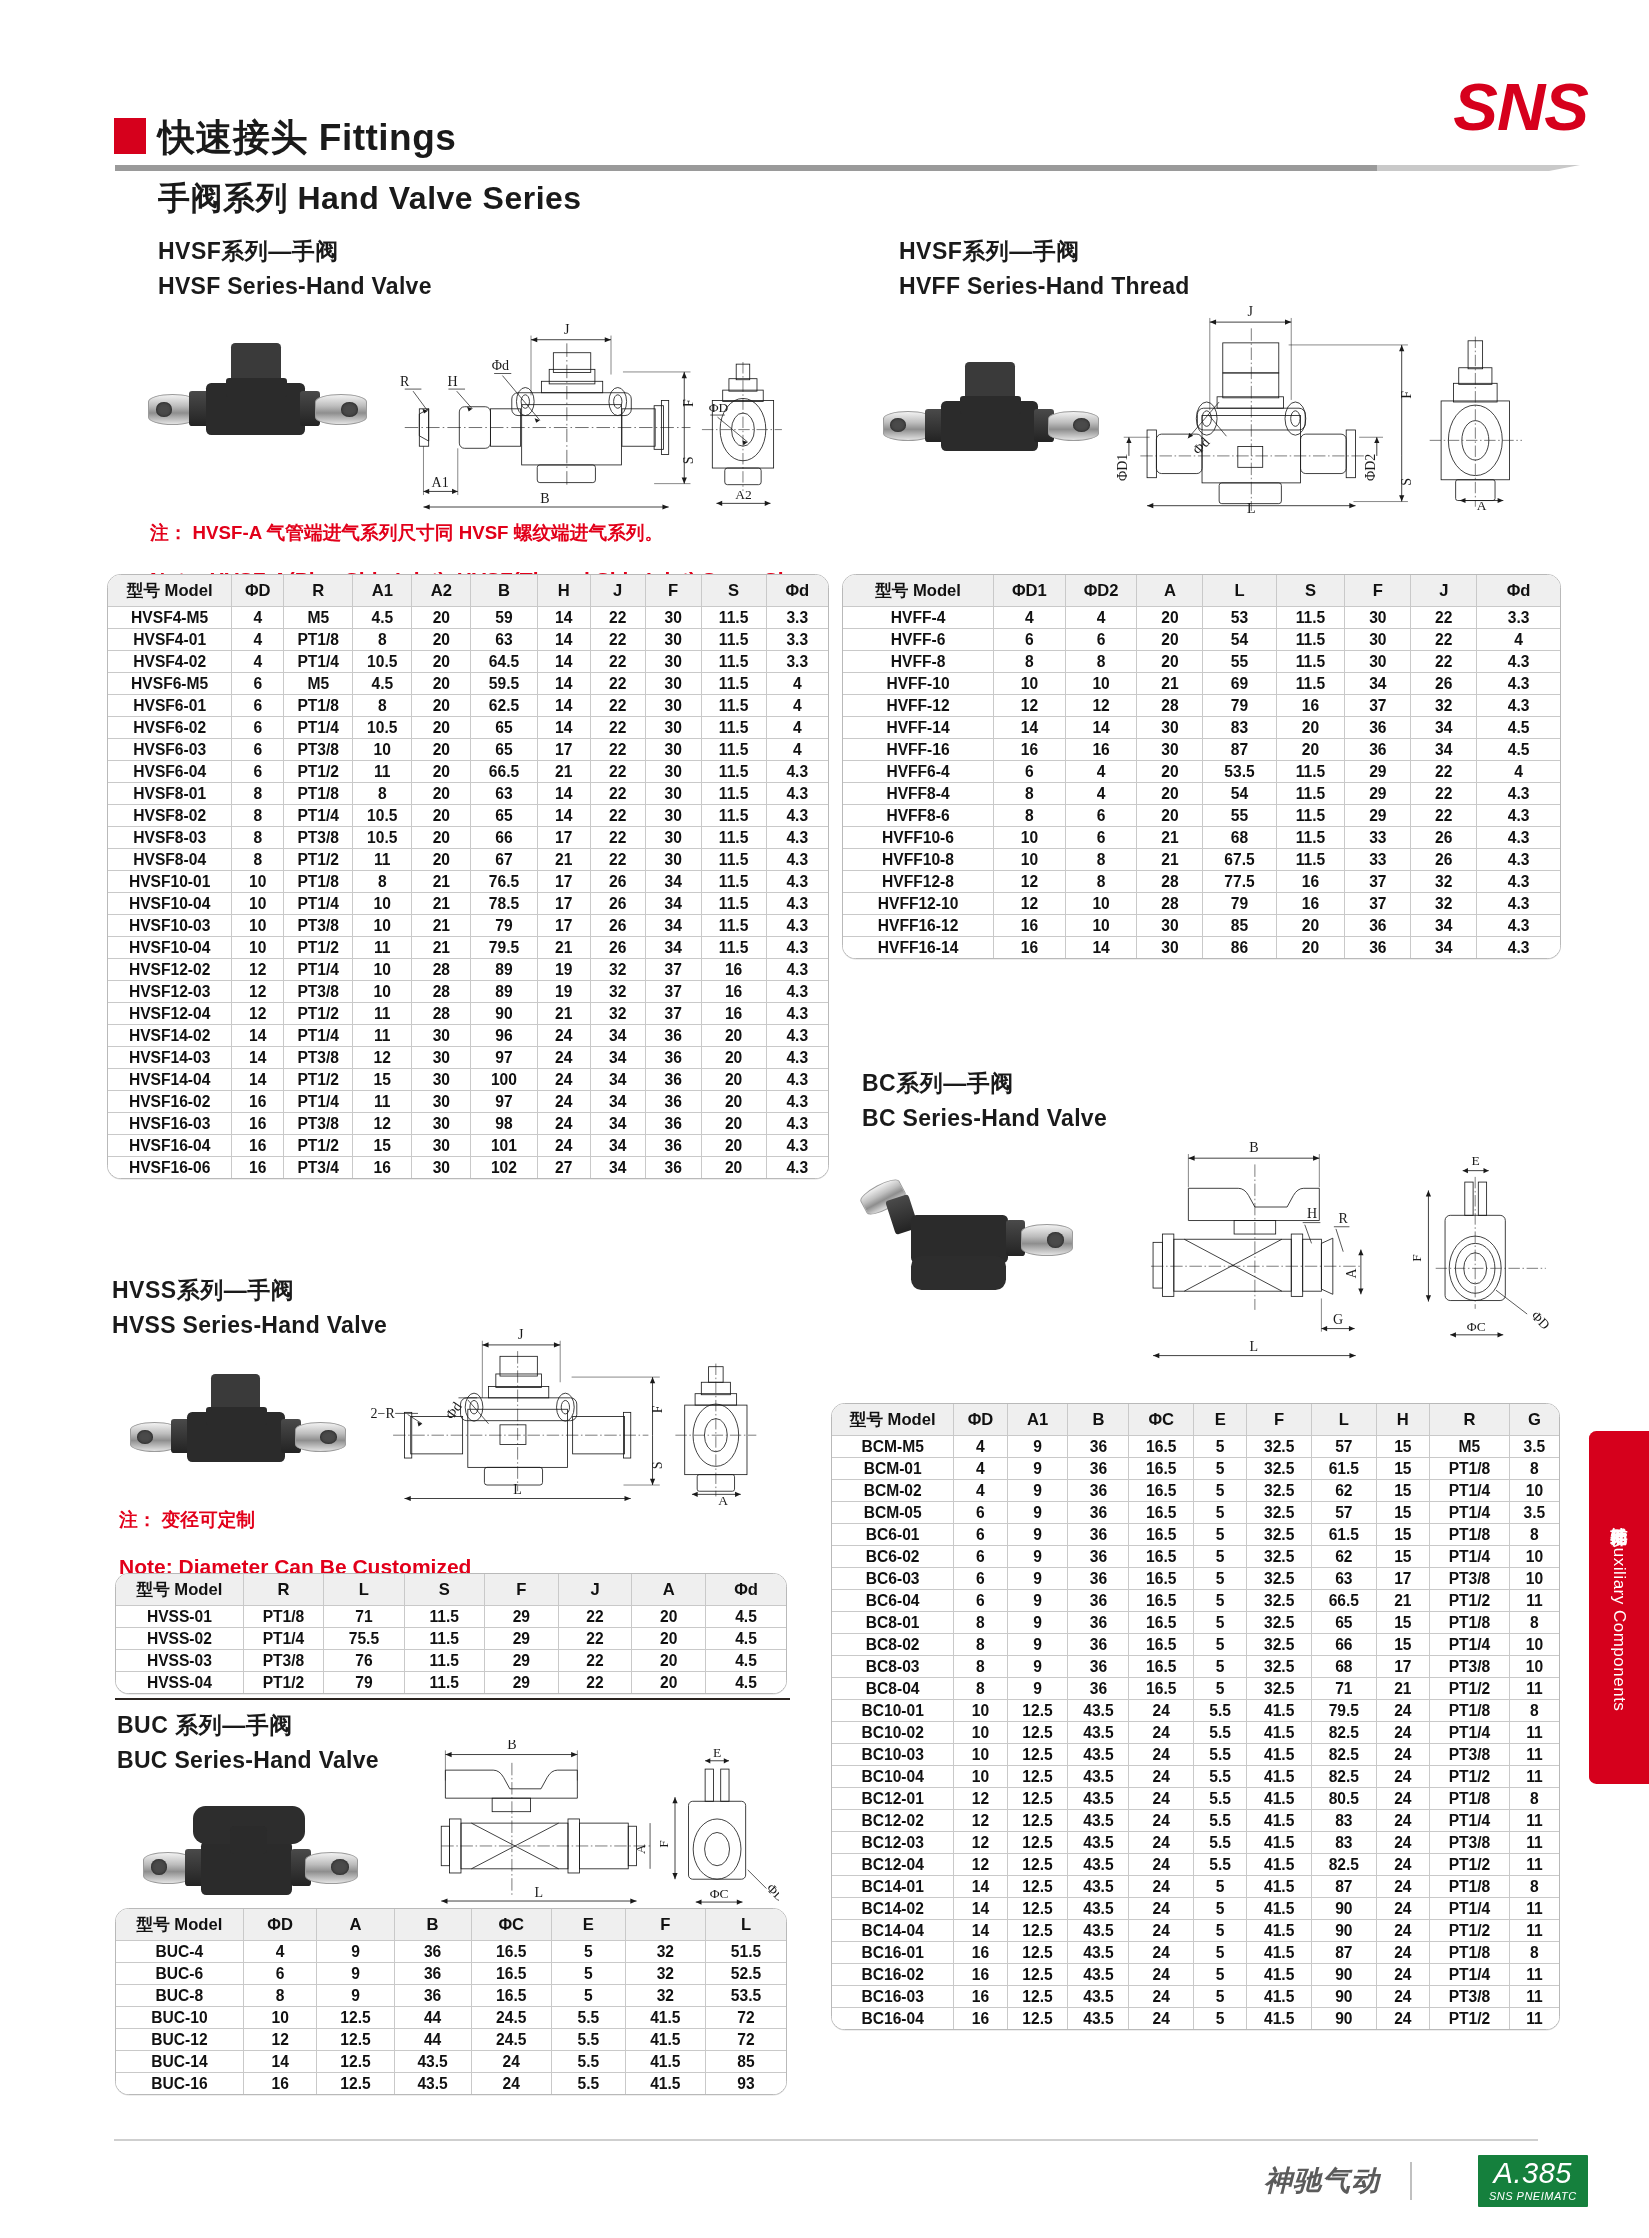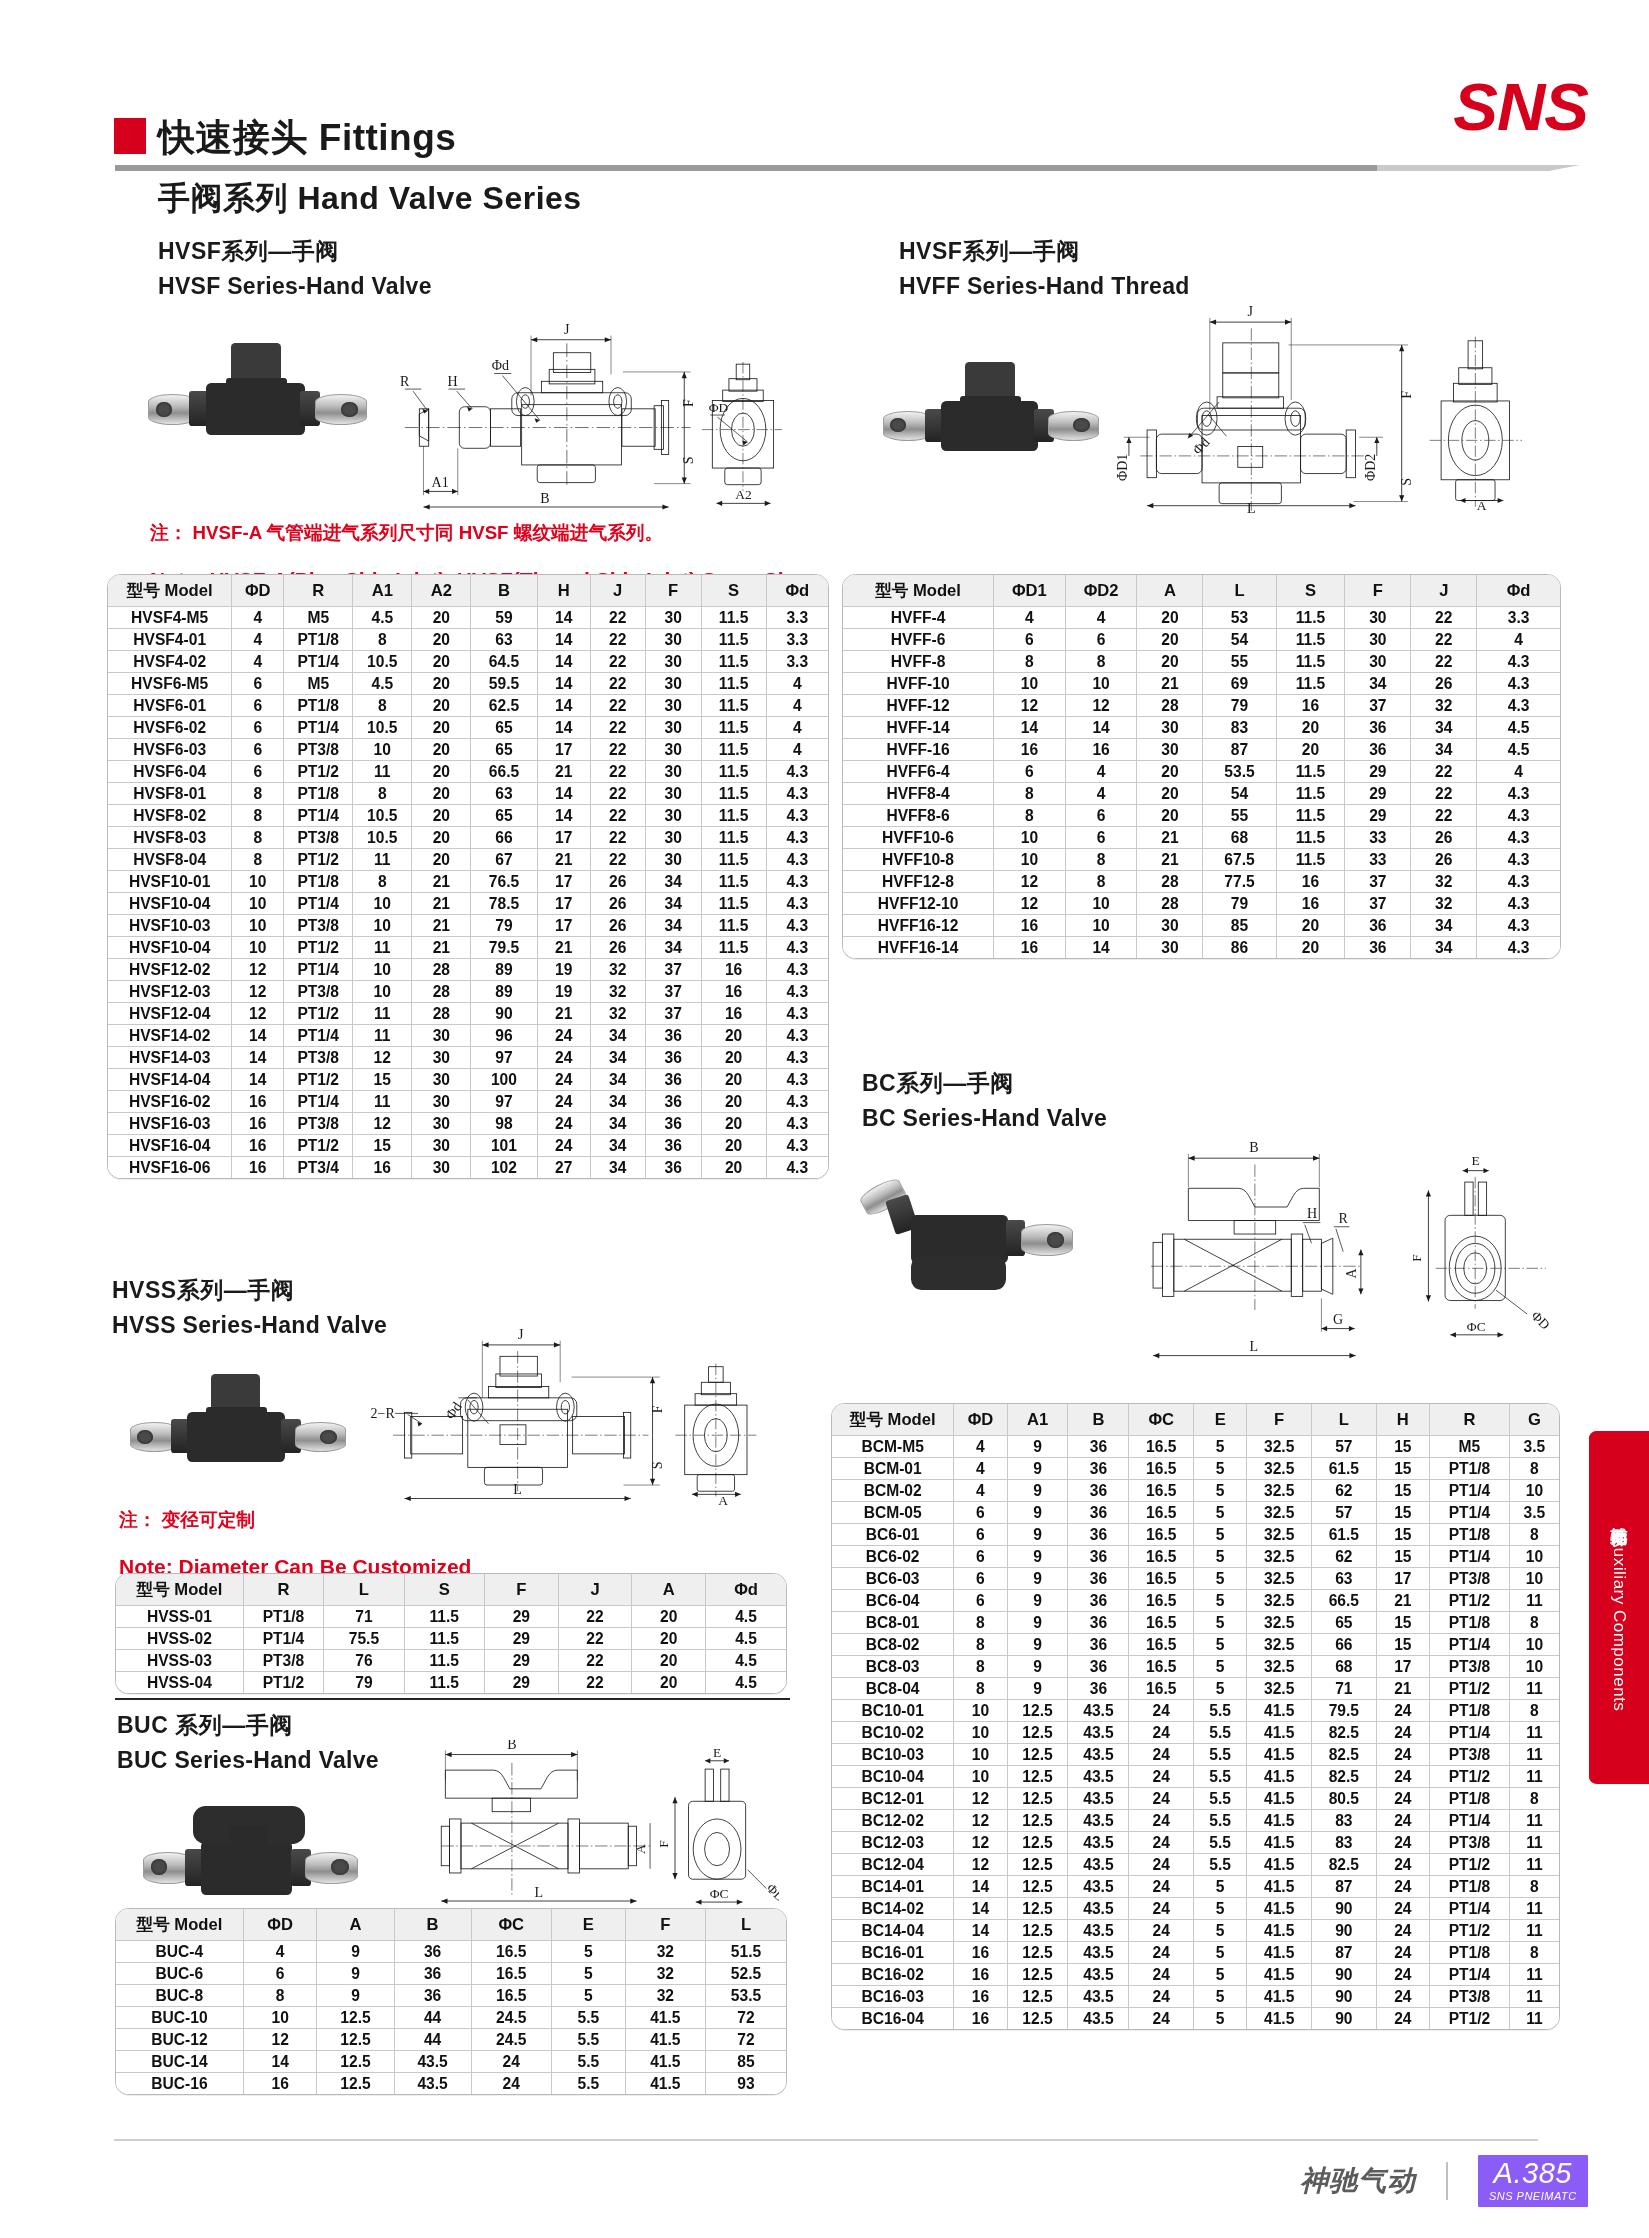--- a/index.html
+++ b/index.html
@@ -95,21 +95,21 @@
   }
   #side-tab .en-v{font-size:17px;letter-spacing:0.5px;white-space:nowrap;}
   #side-tab .cn-v{font-size:17px;font-weight:bold;white-space:nowrap;
     writing-mode:vertical-rl;text-orientation:upright;letter-spacing:1px;transform:rotate(-90deg);}
 
   
   #footer-rule{position:absolute;left:114px;top:2139px;width:1424px;height:1.6px;background:#cfcfcf;}
   #footer{position:absolute;right:62px;top:2150px;height:62px;display:flex;align-items:center;gap:30px;font-style:italic;}
   #foot-cn{font-size:28px;font-weight:bold;color:#5b5b5b;letter-spacing:1px;}
   #foot-div{width:1.6px;height:38px;background:#c0c0c0;}
-  #foot-badge{background:#8b5cf6;color:#fff;padding:4.2px 11.4px 5.2px 11.4px;text-align:center;border-radius:1px;}
+  #foot-badge{background:#15803d;color:#fff;padding:4.2px 11.4px 5.2px 11.4px;text-align:center;border-radius:1px;margin-left:36px;}
   #foot-badge .num{font-size:29px;line-height:1;font-weight:normal;letter-spacing:0.5px;}
   #foot-badge .sub{font-size:11px;letter-spacing:0.5px;margin-top:1.6px;}
 </style>
 </head>
 <body>
 
 <div class="pg">
 
   <div id="header">
     <div id="brand-logo">SNS</div>

